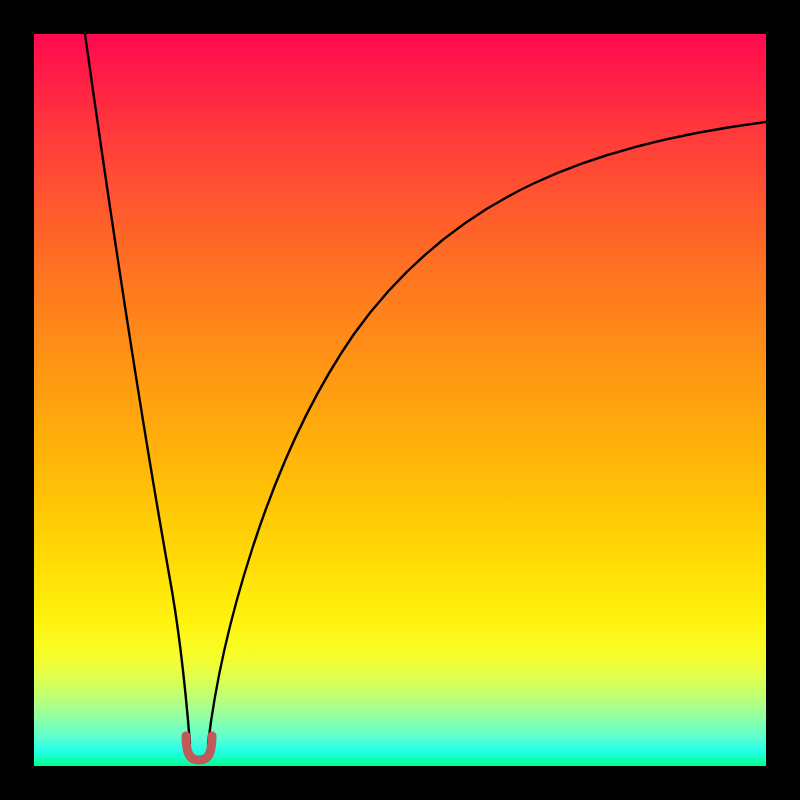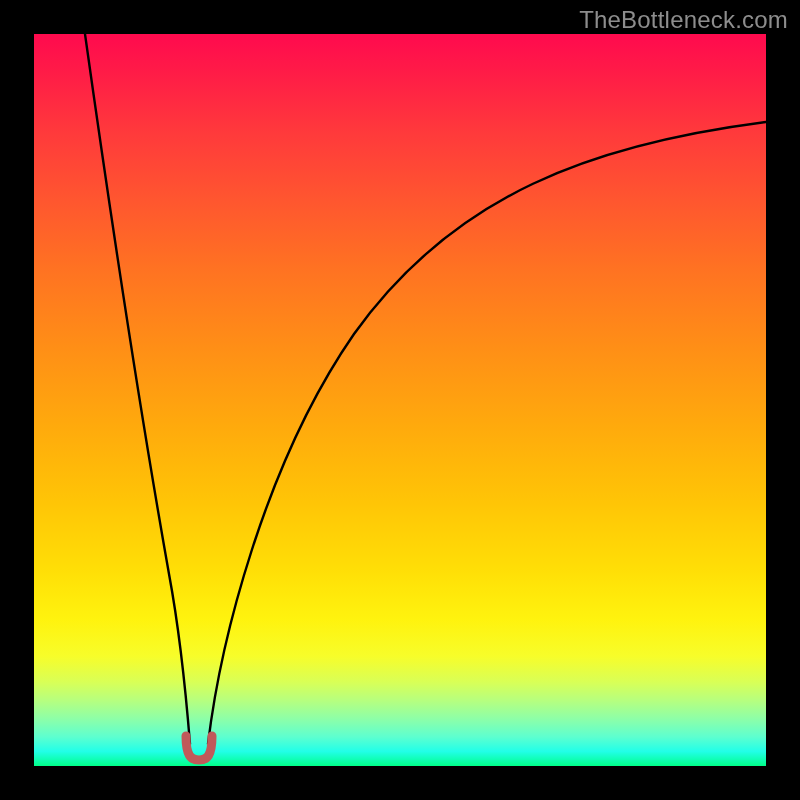--- a/index.html
+++ b/index.html
@@ -77,14 +77,13 @@
 
       <path d="M 174 710
                C 186 610 230 430 320 300
                C 420 160 560 110 732 88" fill="none" stroke="#000" stroke-width="2.4" stroke-linecap="round"></path>
 
       <path d="M 152 702
                C 152 722 157 726 165 726
                C 173 726 178 722 178 702" fill="none" stroke="#c05a5a" stroke-width="9" stroke-linecap="round"></path>
     </svg>
   </div>
-  <div class="watermark">TheBottleneck.com</div>
 </div>
 
 </body></html>

